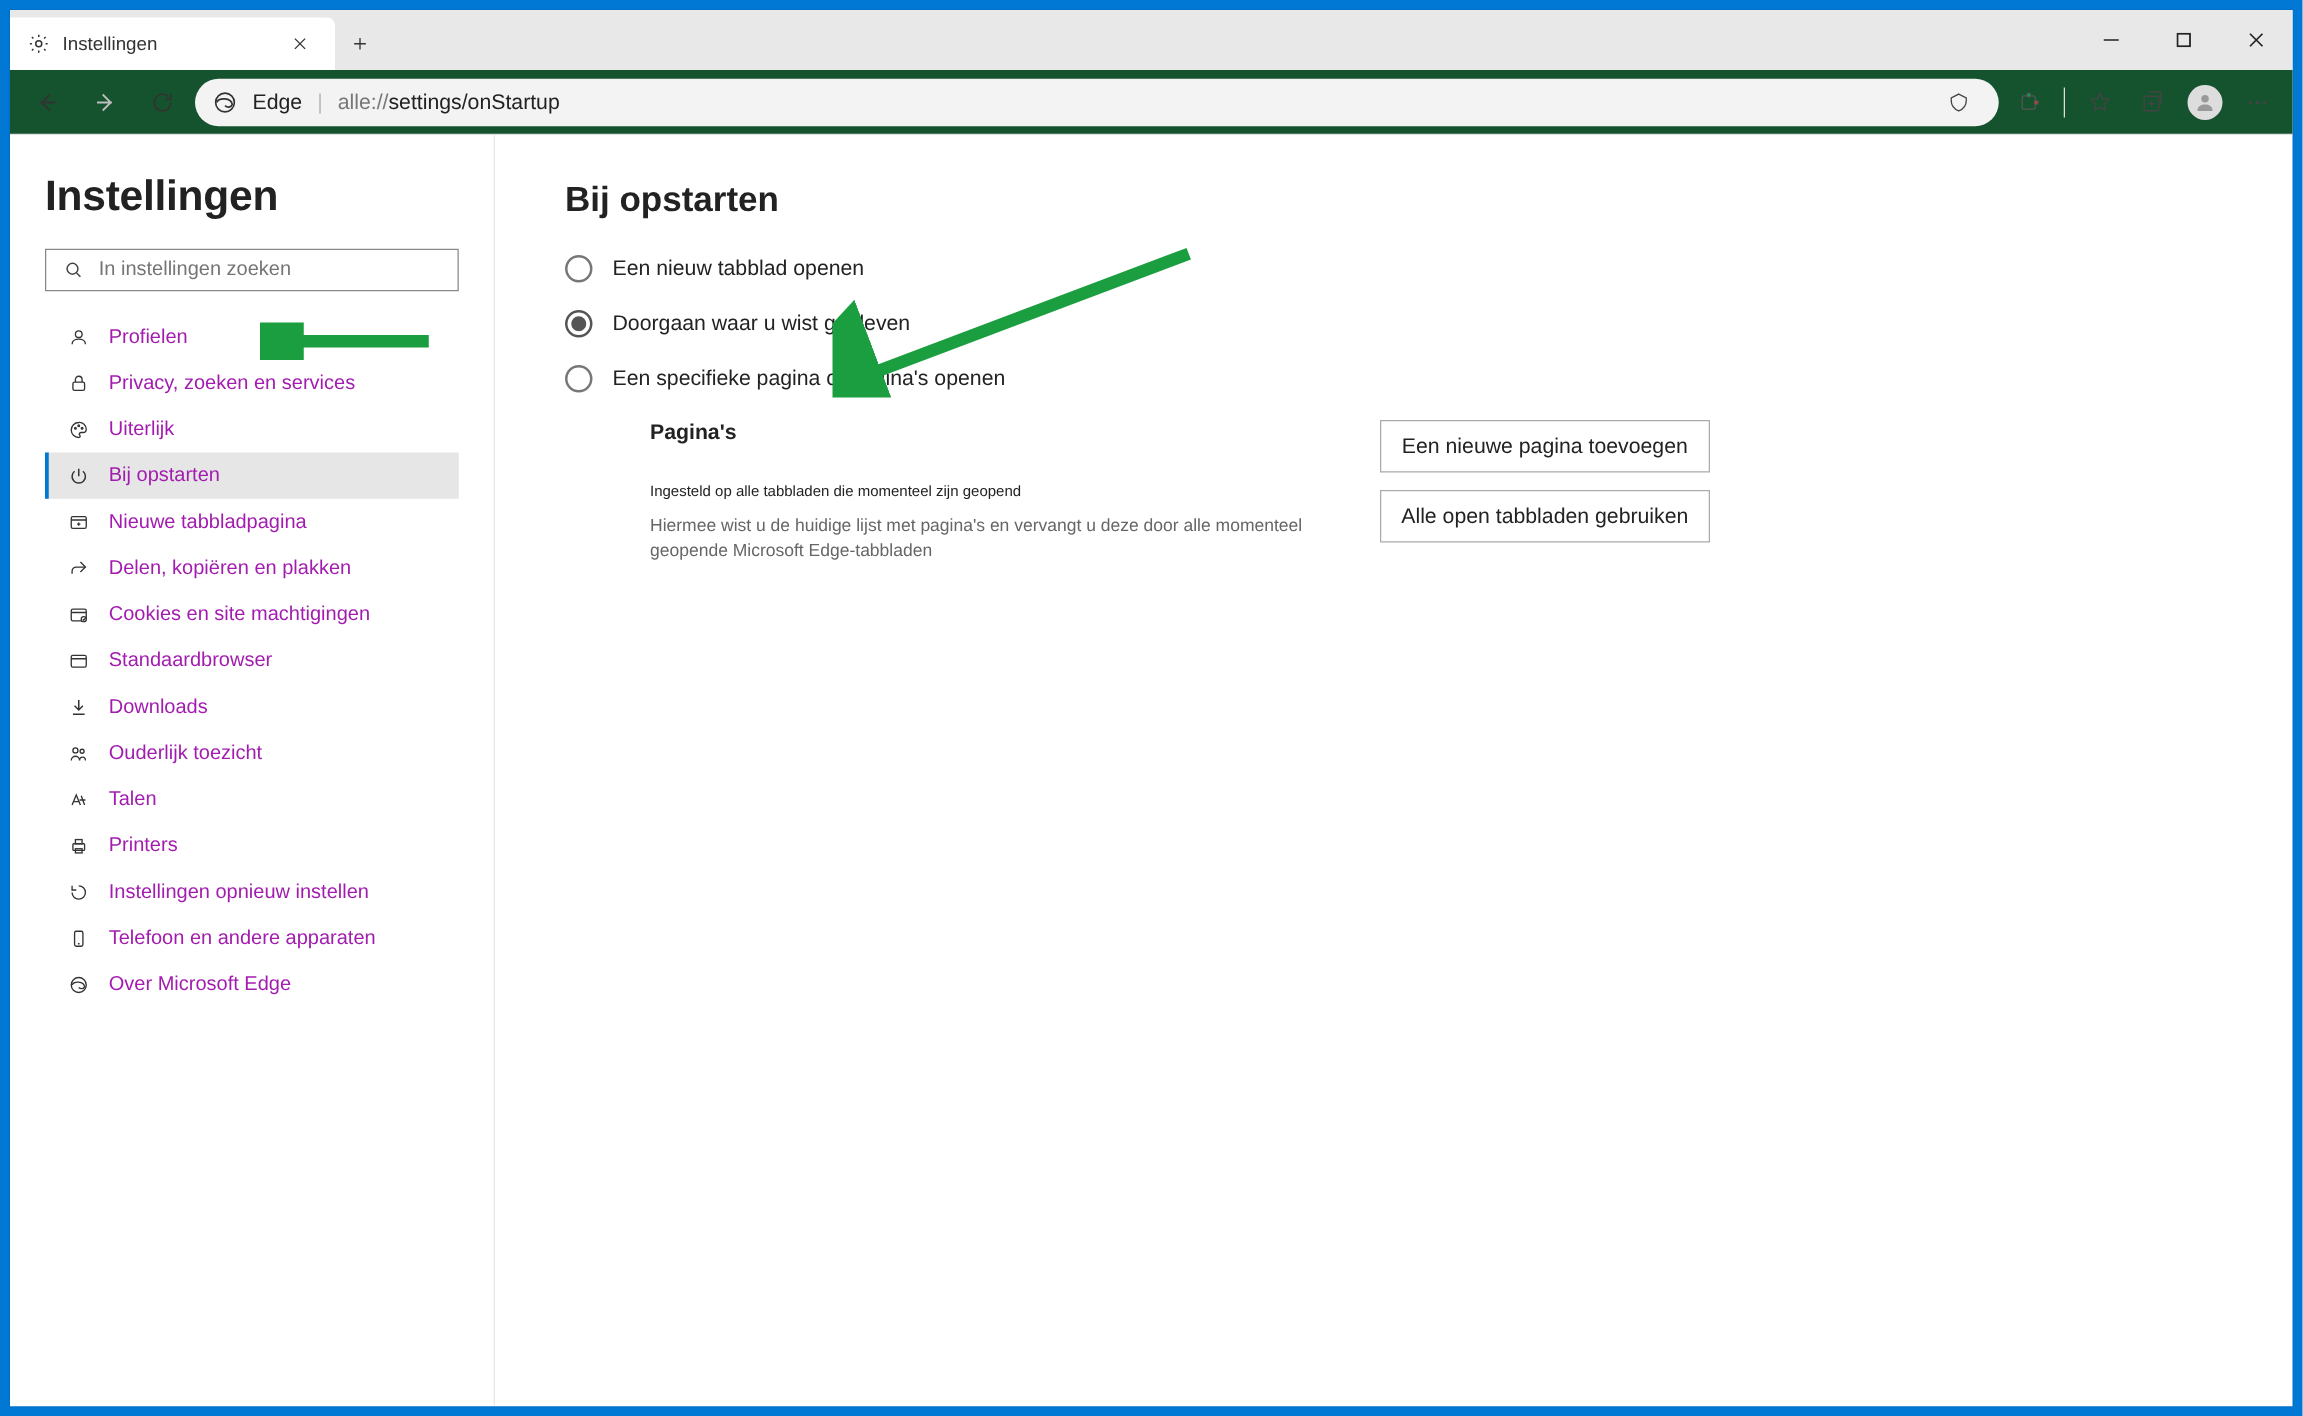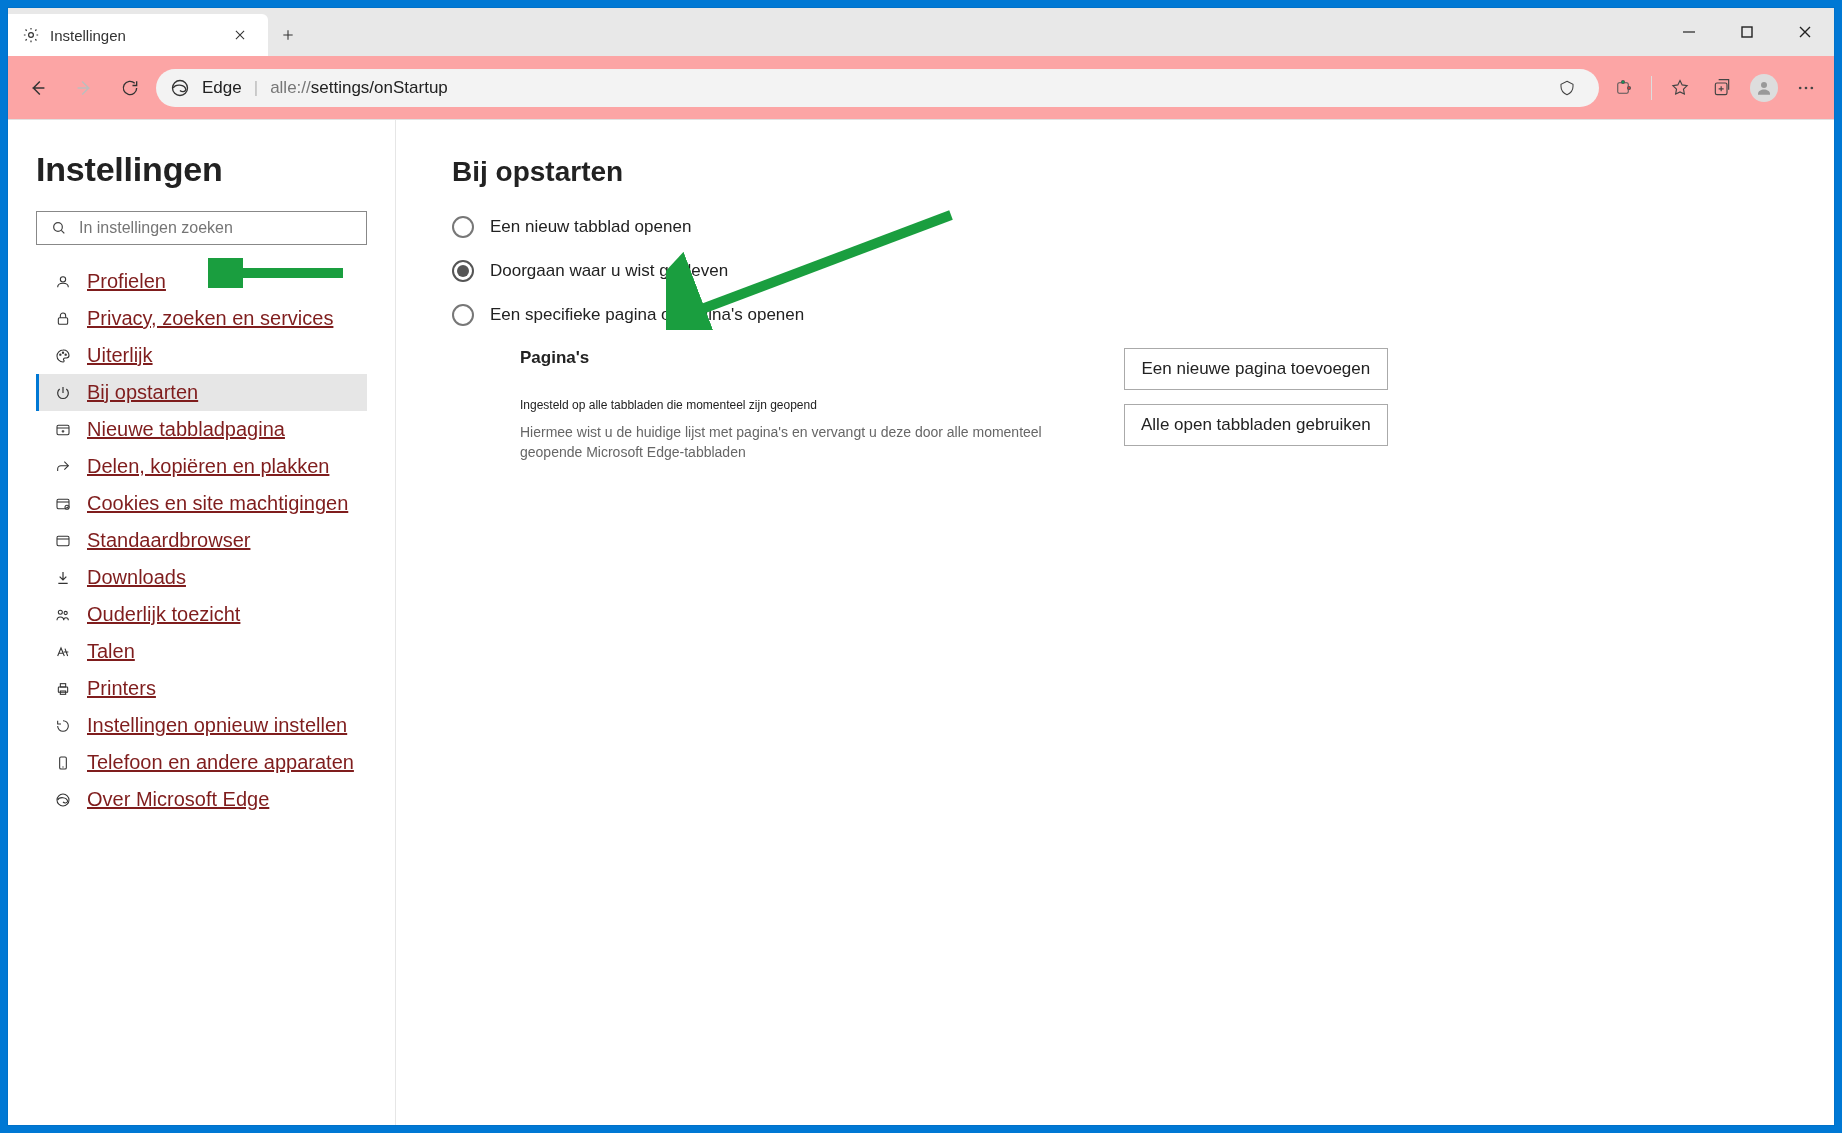--- a/index.html
+++ b/index.html
@@ -7,51 +7,51 @@
   .window-frame { position: absolute; top: 8px; left: 8px; right: 8px; bottom: 8px; background: #fff; display: flex; flex-direction: column; box-shadow: 0 0 0 1px rgba(0,0,0,0.05); }
   .titlebar { height: 48px; background: #e8e8e8; display: flex; align-items: stretch; }
   .tab { display: flex; align-items: center; background: #fff; min-width: 260px; padding: 0 14px 0 14px; border-top-right-radius: 6px; position: relative; margin-top: 6px; height: 42px; gap: 10px; }
   .tab .gear { width: 18px; height: 18px; display:flex; align-items:center; justify-content:center; color:#333;}
   .tab .tab-title { font-size: 15px; color: #333; flex:1;}
   .tab .tab-close { width: 28px; height:28px; display:flex; align-items:center; justify-content:center; border-radius:4px; color:#333; font-size:18px;}
   .new-tab { width: 40px; display:flex; align-items:center; justify-content:center; margin-top: 6px; color:#333; font-size: 20px;}
   .titlebar-spacer { flex:1;}
   .win-controls { display:flex; align-items: center; }
   .win-btn { width: 58px; height: 48px; display:flex; align-items:center; justify-content:center; color:#222; font-size: 14px;}
-  .toolbar { height: 64px; background:#fca5a5; border-bottom:1px solid #e1e1e1; display:flex; align-items:center; padding: 0 10px; gap: 6px;}
+  .toolbar { height: 52px; background:#14532d; border-bottom:1px solid #e1e1e1; display:flex; align-items:center; padding: 0 10px; gap: 6px;}
   .nav-btn { width: 40px; height: 40px; display:flex; align-items:center; justify-content:center; color:#333; border-radius: 4px; font-size: 20px;}
   .nav-btn.disabled { color:#bdbdbd; }
   .address { flex:1; height: 38px; background:#f3f3f3; border-radius: 19px; display:flex; align-items:center; padding: 0 14px; gap: 12px; color:#444; font-size: 17px;}
   .address .edge-ico { width:20px; height:20px; display:flex; align-items:center; justify-content:center;}
   .address .label-strong { color:#222; font-weight:500; }
   .address .sep { color:#bbb;}
   .address .url-weak { color:#777;}
   .address .url-strong { color:#222;}
   .address .spacer { flex:1;}
   .icon-btn { width: 36px; height: 36px; display:flex; align-items:center; justify-content:center; color:#333; border-radius: 4px; font-size: 18px;}
   .toolbar .divider { width:1px; height: 24px; background:#ddd; margin: 0 4px;}
   .avatar { width:28px; height:28px; border-radius:50%; background:#ddd; display:flex; align-items:center; justify-content:center;}
   .content { flex:1; display:flex; overflow:hidden;}
   .sidebar { width: 388px; border-right:1px solid #e6e6e6; padding: 30px 28px 0 28px; display:flex; flex-direction:column;}
   .sidebar h1 { font-size: 34px; font-weight:600; color:#222; margin-bottom: 22px; letter-spacing: -0.2px }
   .search { display:flex; align-items:center; border:1px solid #888; background:#fff; height: 34px; padding: 0 14px; gap:12px;}
   .search input { border:none; outline:none; font-size:16px; background:transparent; color:#444; flex:1;}
   .search .mag { color:#444;}
   .nav-list { margin-top: 18px; display:flex; flex-direction:column; }
-  .nav-item { display:flex; align-items:center; height: 37px; gap:14px; padding: 0 6px 0 14px; font-size:20px; color:#7f1d1d; border-left: 3px solid transparent; cursor:pointer;text-decoration:underline;}
+  .nav-item { display:flex; align-items:center; height: 37px; gap:14px; padding: 0 6px 0 14px; font-size:16px; color:#a21caf; border-left: 3px solid transparent; cursor:pointer;}
   .nav-item .ic { width:20px; height:20px; display:flex; align-items:center; justify-content:center; color:#333;}
   .nav-item.active { background:#e6e6e6; border-left-color:#0078d4;}
   .main { flex:1; padding: 36px 52px 0 56px; overflow:auto; position:relative;}
   .main h2 { font-size:28px; font-weight:600; color:#222; margin-bottom: 28px;}
   .radio-row { display:flex; align-items:center; gap:16px; margin-bottom: 22px; cursor:pointer;}
   .radio { width:22px; height:22px; border-radius:50%; border:2px solid #777; display:flex; align-items:center; justify-content:center; flex-shrink:0;}
   .radio.selected { border-color:#555; border-width:2px;}
   .radio.selected::after { content:""; width:12px; height:12px; background:#555; border-radius:50%; display:block;}
   .radio-label { font-size:17px; color:#222;}
-  .sub-section { margin-left: 68px; margin-top: 4px; display:flex; gap: 44px;}
+  .sub-section { margin-left: 68px; margin-top: 4px; display:flex; gap: 24px;}
   .sub-left { flex:1; max-width: 560px;}
   .sub-right { display:flex; flex-direction:column; gap:14px; min-width: 240px;}
   .sub-heading { font-size:17px; font-weight:600; color:#222; margin-bottom: 30px;}
   .sub-bold { font-size:12px; font-weight:400; color:#222; margin-bottom: 10px;}
   .sub-desc { font-size:14px; color:#666; line-height:1.45;}
   .btn-outline { border:1px solid #aaa; background:#fff; padding: 10px 16px; font-size:17px; color:#222; text-align:center; cursor:pointer; white-space:nowrap;}
   svg { display:block; }
   .arrow-annot { position:absolute; pointer-events:none; }
 </style>
 </head>

